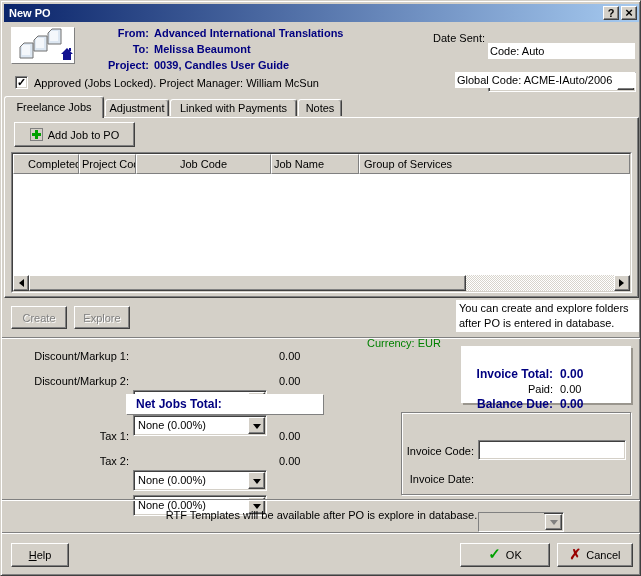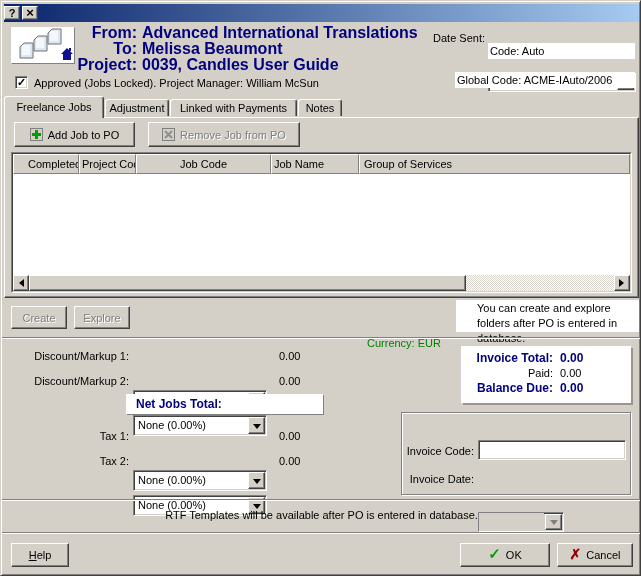--- a/index.html
+++ b/index.html
@@ -84,20 +84,21 @@
   .inv-row .ival { margin-left:7px; }
   .rlabel { text-align:right; white-space:nowrap; }
   u.hk { text-decoration:underline; }
 </style>
 </head>
 <body>
 
 <div class="win">
 
   <div class="abs titlebar">
+    <span class="title-text">New PO</span>
     <span class="tb-btn">
         <span>?</span>
       </span>
     <span class="tb-btn">
         <span style="font-size:13px; margin-top:-2px;">×</span>
       </span>
   </div>
 
   <div class="abs" style="left:10px; top:26px; width:64px; height:37px; background:#fff; border:1px solid; border-color:#fff #808080 #808080 #fff;">
     <svg width="62" height="35" viewBox="0 0 62 35">
@@ -111,21 +112,21 @@
         <rect x="24" y="10" width="8" height="10"></rect>
         <rect x="38" y="3" width="8" height="10"></rect>
       </g>
       <g fill="#101090">
         <polygon points="49,26 55,20 61,26 59,26 59,32 51,32 51,26"></polygon>
         <rect x="57" y="20" width="2" height="3"></rect>
       </g>
     </svg>
   </div>
 
-  <div class="abs navy bold" style="left:68px; top:24px; font-size:16px;">
+  <div class="abs navy bold" style="left:80px; top:24px; font-size:11px;">
     <div class="row3">
       <span class="lbl">From:</span>
       <span class="val">Advanced International Translations</span>
     </div>
     <div class="row3">
       <span class="lbl">To:</span>
       <span class="val">Melissa Beaumont</span>
     </div>
     <div class="row3">
       <span class="lbl">Project:</span>
@@ -166,27 +167,20 @@
 
   <div class="abs tabpanel" style="left:3px; top:116px; width:635px; height:181px;"></div>
 
   <div class="abs btn" style="left:13px; top:121px; width:121px; height:25px;">
     <svg width="13" height="13" viewBox="0 0 13 13">
       <rect x="0.5" y="0.5" width="12" height="12" fill="#d4d0c8" stroke="#808080"></rect>
       <rect x="5" y="2" width="3" height="9" fill="#00a000"></rect>
       <rect x="2" y="5" width="9" height="3" fill="#00a000"></rect>
     </svg>
     <span>Add Job to PO</span>
-  </div>
-  <div class="abs btn disabled" style="left:147px; top:121px; width:152px; height:25px;">
-    <svg width="13" height="13" viewBox="0 0 13 13">
-      <rect x="0.5" y="0.5" width="12" height="12" fill="#d4d0c8" stroke="#808080"></rect>
-      <path d="M3 3 L10 10 M10 3 L3 10" stroke="#909090" stroke-width="2"></path>
-    </svg>
-    <span>Remove Job from PO</span>
   </div>
 
   <div class="abs tbl-outer" style="left:10px; top:151px; width:621px; height:141px;">
     <div class="tbl-inner">
       <div class="thead">
         <span class="th" style="width:66px; padding-left:14px;">Completed</span>
         <span class="th" style="width:57px;">Project Code</span>
         <span class="th" style="width:135px; text-align:center;">Job Code</span>
         <span class="th" style="width:88px;">Job Name</span>
         <span class="th" style="flex:1; padding-left:4px;">Group of Services</span>
@@ -205,21 +199,21 @@
       </div>
     </div>
   </div>
 
   <div class="abs btn disabled" style="left:10px; top:305px; width:56px; height:23px;">
     <span>Create</span>
   </div>
   <div class="abs btn disabled" style="left:73px; top:305px; width:56px; height:23px;">
     <span>Explore</span>
   </div>
-  <div class="abs" style="left:455px; top:299px; width:183px; height:32px; background:#fff; padding:1px 21px; line-height:15px;">You can create and explore folders after PO is entered in database.</div>
+  <div class="abs" style="left:455px; top:299px; width:183px; height:32px; background:#fff; padding:1px 3px; line-height:15px;">You can create and explore folders after PO is entered in database.</div>
 
   <div class="abs groove" style="left:1px; top:336px; width:638px;"></div>
 
   <div class="abs rlabel" style="left:0px; top:349px; width:128px;">Discount/Markup 1:</div>
   <div class="abs combo" style="left:132px; top:345px; width:134px; height:21px;">
     <span class="ctxt">None (0.00%)</span>
     <span class="cbtn">
         <span class="tri-down"></span>
       </span>
   </div>
@@ -252,21 +246,21 @@
         <span class="tri-down"></span>
       </span>
   </div>
   <div class="abs" style="left:278px; top:454px;">0.00</div>
 
   <div class="abs green" style="left:366px; top:336px; display:flex; gap:3px;">
     <span>Currency:</span>
     <span>EUR</span>
   </div>
 
-  <div class="abs" style="left:460px; top:345px; width:170px; height:57px; background:#fff; box-shadow:2px 2px 0 #9a968e; padding-top:5px;">
+  <div class="abs" style="left:460px; top:345px; width:170px; height:57px; background:#fff; box-shadow:2px 2px 0 #9a968e; padding-top:21px;">
     <div class="inv-row navy bold" style="font-size:12px;">
       <span class="ilbl">Invoice Total:</span>
       <span class="ival">0.00</span>
     </div>
     <div class="inv-row">
       <span class="ilbl">Paid:</span>
       <span class="ival">0.00</span>
     </div>
     <div class="inv-row navy bold" style="font-size:12px;">
       <span class="ilbl">Balance Due:</span>
@@ -280,21 +274,21 @@
     <div class="abs rlabel" style="left:2px; top:60px; width:70px;">Invoice Date:</div>
     <div class="abs combo disabled" style="left:76px; top:55px; width:86px; height:20px;">
       <span class="ctxt" style="background:#d4d0c8;"></span>
       <span class="cbtn">
           <span class="tri-down gray"></span>
         </span>
     </div>
   </div>
 
   <div class="abs groove" style="left:1px; top:498px; width:638px;"></div>
-  <div class="abs" style="left:0px; top:508px; width:641px; text-align:center;">RTF Templates will be available after PO is entered in database.</div>
+  <div class="abs" style="left:0px; top:508px; width:641px; text-align:center;">RTF Templates will be available after PO is explore in database.</div>
   <div class="abs groove" style="left:1px; top:531px; width:638px;"></div>
 
   <div class="abs btn" style="left:10px; top:542px; width:58px; height:24px; gap:0;">
     <span><u class="hk">H</u><span>elp</span></span>
   </div>
   <div class="abs btn" style="left:459px; top:542px; width:90px; height:24px;">
     <span class="bold" style="color:#00a000; font-size:15px; margin-top:-2px;">✓</span>
     <span>OK</span>
   </div>
   <div class="abs btn" style="left:556px; top:542px; width:76px; height:24px;">

